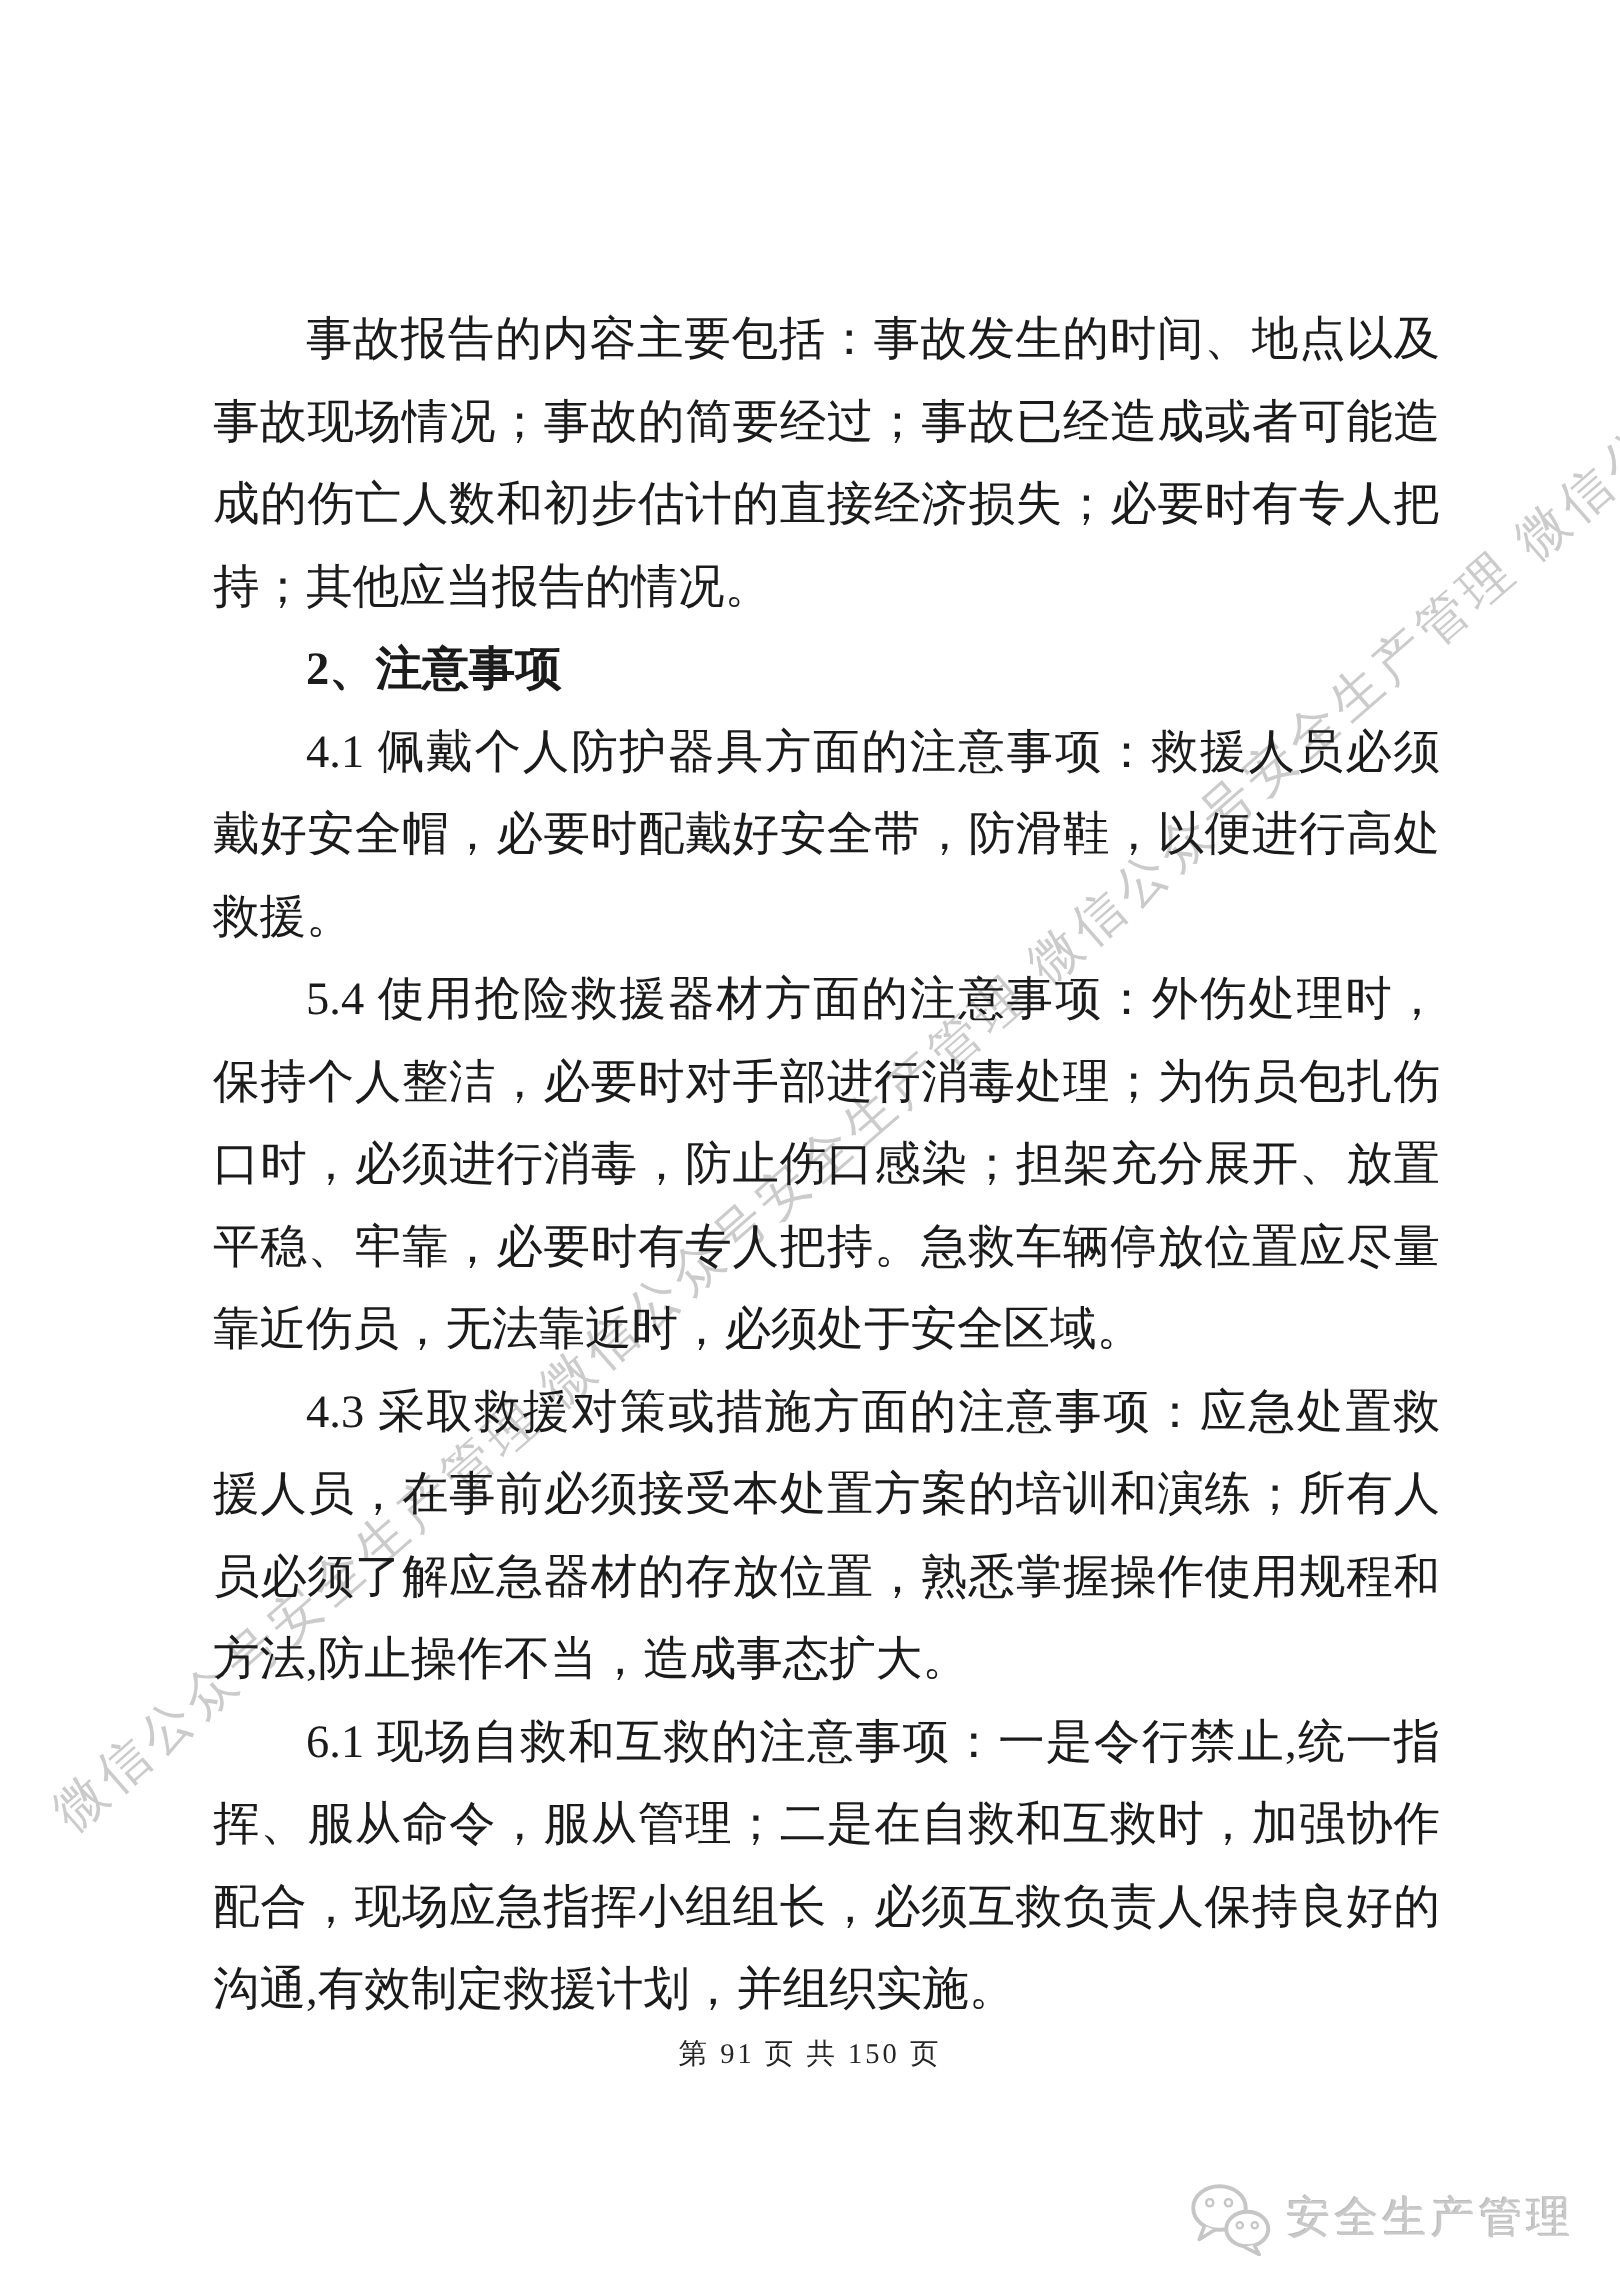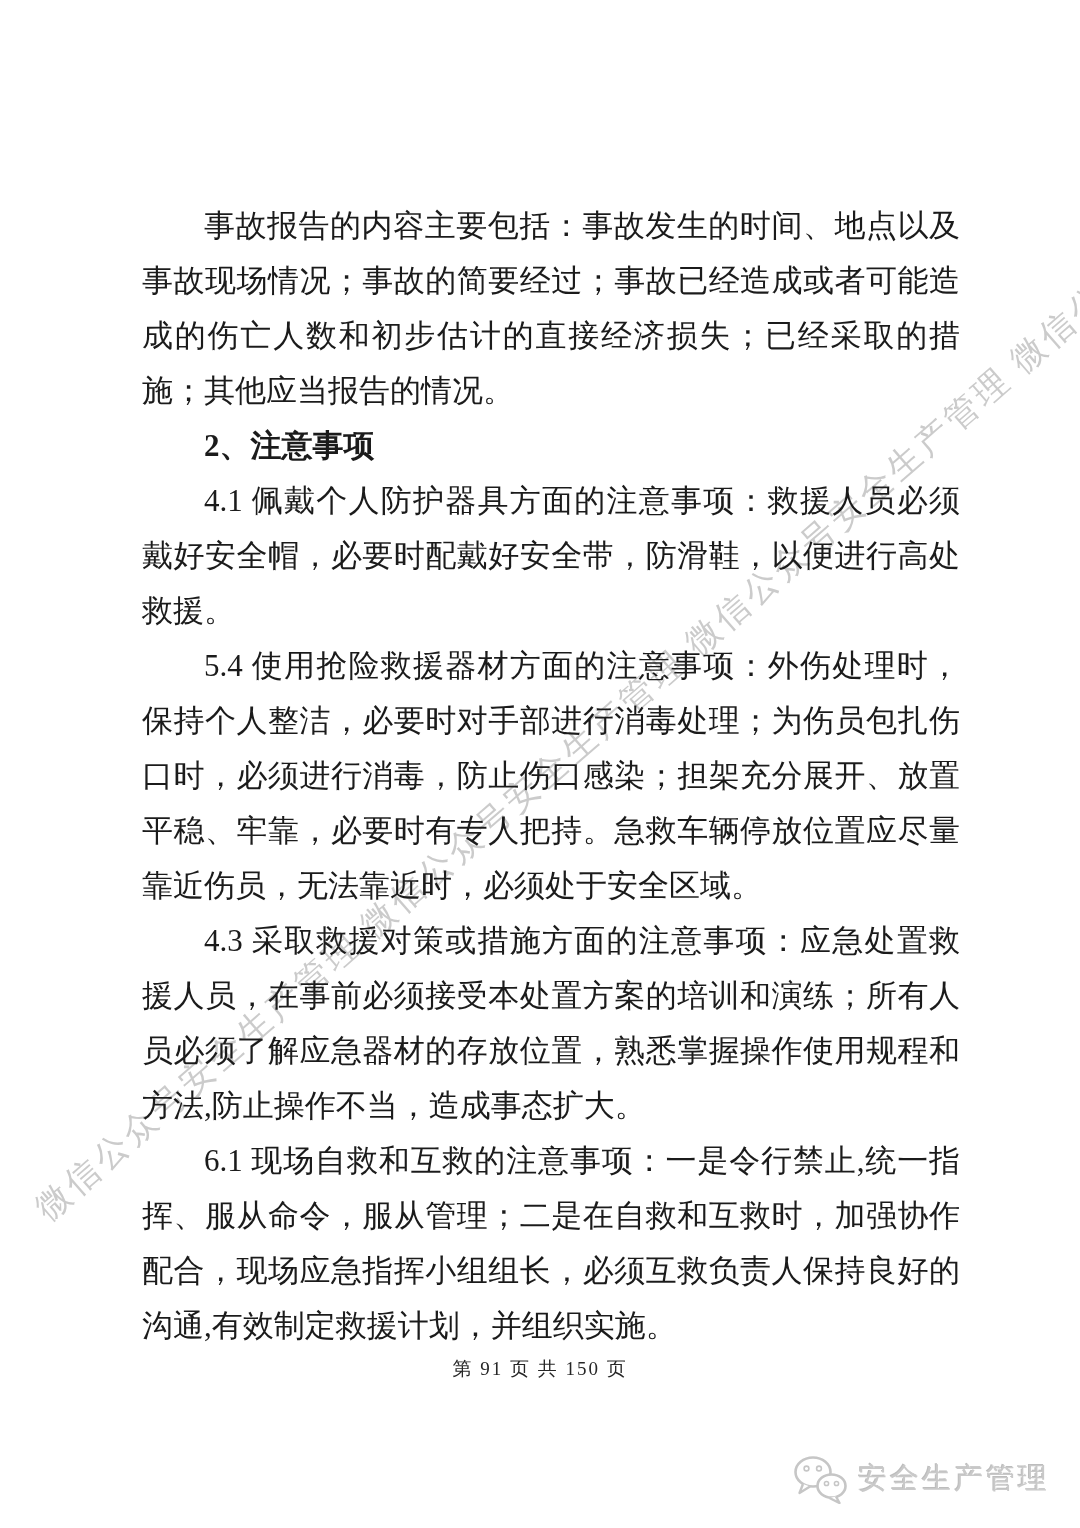--- a/index.html
+++ b/index.html
@@ -79,21 +79,21 @@
   }
 </style>
 </head>
 <body>
 
 <div class="page">
 
   <div class="watermark">微信公众号安全生产管理  微信公众号安全生产管理  微信公众号安全生产管理  微信公众号安全生产管理</div>
 
   <div class="content">
-    <p>事故报告的内容主要包括：事故发生的时间、地点以及事故现场情况；事故的简要经过；事故已经造成或者可能造成的伤亡人数和初步估计的直接经济损失；已经采取的措施；其他应当报告的情况。</p>
+    <p>事故报告的内容主要包括：事故发生的时间、地点以及事故现场情况；事故的简要经过；事故已经造成或者可能造成的伤亡人数和初步估计的直接经济损失；必要时有专人把持；其他应当报告的情况。</p>
     <p class="heading">2、注意事项</p>
     <p>4.1 佩戴个人防护器具方面的注意事项：救援人员必须戴好安全帽，必要时配戴好安全带，防滑鞋，以便进行高处救援。</p>
     <p>5.4 使用抢险救援器材方面的注意事项：外伤处理时，保持个人整洁，必要时对手部进行消毒处理；为伤员包扎伤口时，必须进行消毒，防止伤口感染；担架充分展开、放置平稳、牢靠，必要时有专人把持。急救车辆停放位置应尽量靠近伤员，无法靠近时，必须处于安全区域。</p>
     <p>4.3 采取救援对策或措施方面的注意事项：应急处置救援人员，在事前必须接受本处置方案的培训和演练；所有人员必须了解应急器材的存放位置，熟悉掌握操作使用规程和方法,防止操作不当，造成事态扩大。</p>
     <p>6.1 现场自救和互救的注意事项：一是令行禁止,统一指挥、服从命令，服从管理；二是在自救和互救时，加强协作配合，现场应急指挥小组组长，必须互救负责人保持良好的沟通,有效制定救援计划，并组织实施。</p>
   </div>
 
   <div class="footer">
     <span>第 91 页 共 150 页</span>
   </div>

